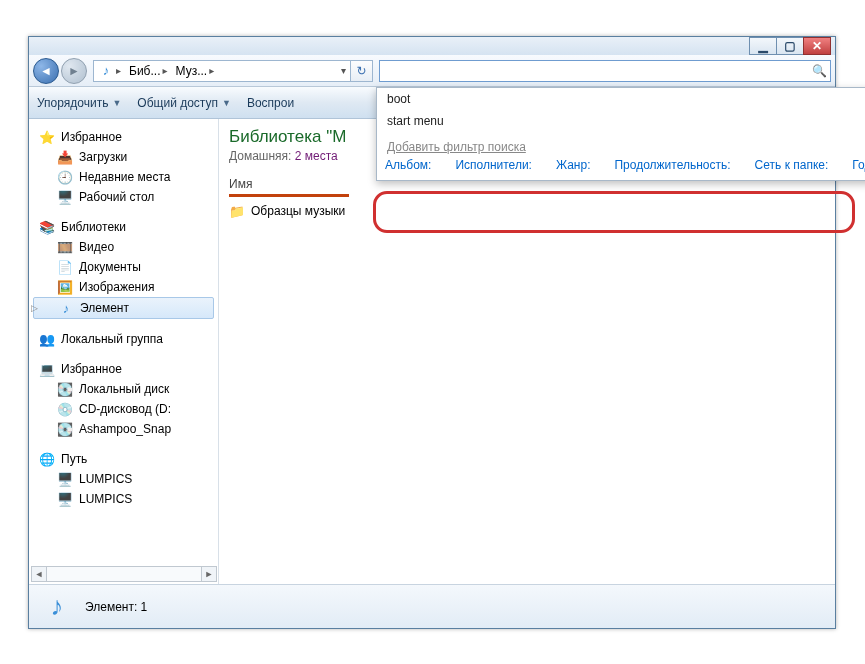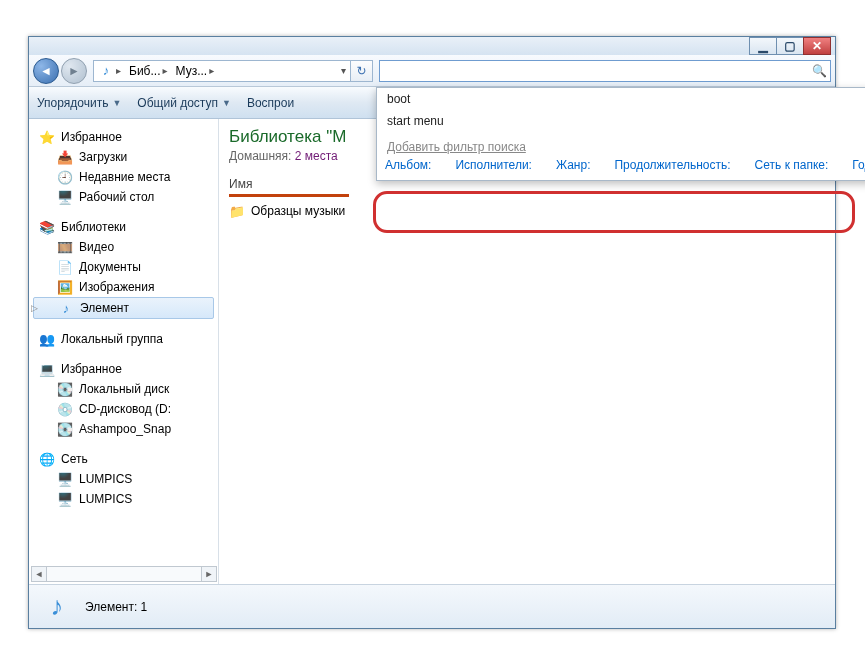--- a/index.html
+++ b/index.html
@@ -172,21 +172,21 @@
           </div>
         <div class="sitem">
             <span class="ic">💽</span>
             <span>Ashampoo_Snap</span>
           </div>
       </div>
 
       <div class="sgroup">
         <div class="sheader">
             <span class="ic">🌐</span>
-            <span>Сеть</span>
+            <span>Путь</span>
           </div>
         <div class="sitem">
             <span class="ic">🖥️</span>
             <span>LUMPICS</span>
           </div>
         <div class="sitem">
             <span class="ic">🖥️</span>
             <span>LUMPICS</span>
           </div>
       </div>

